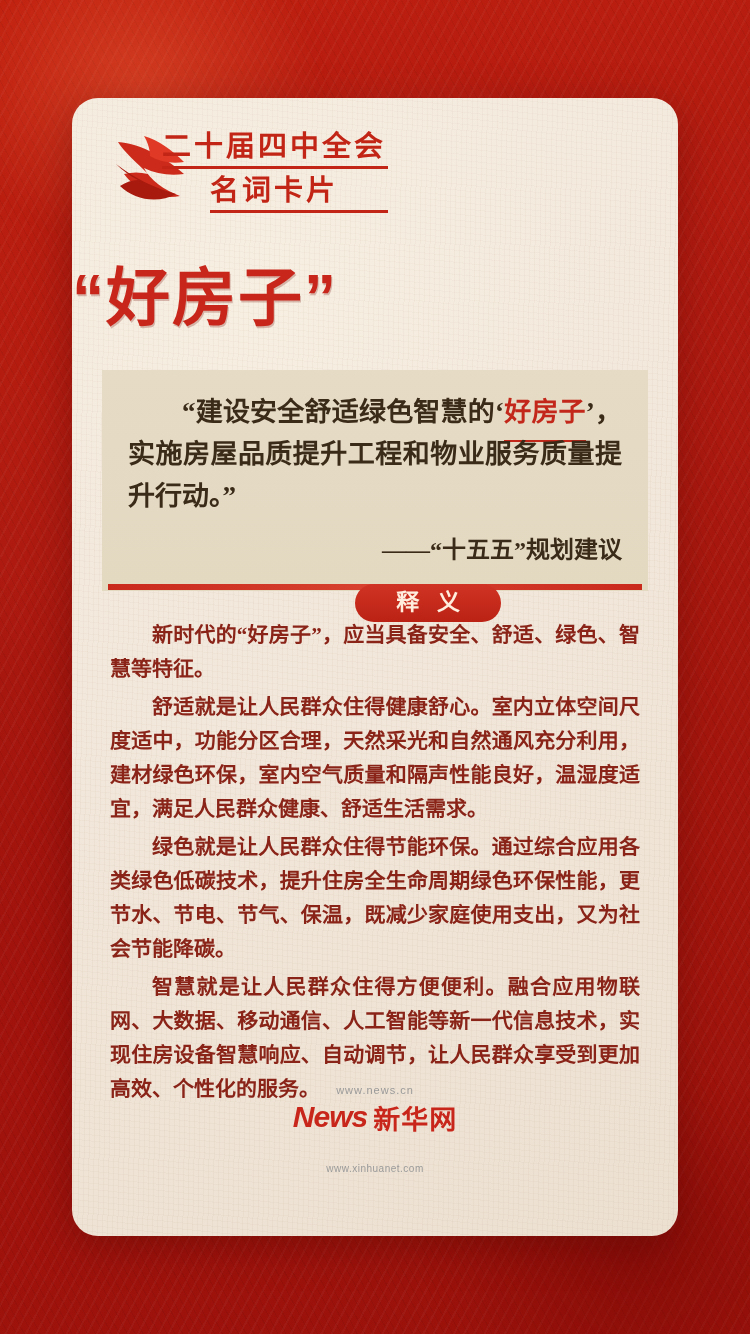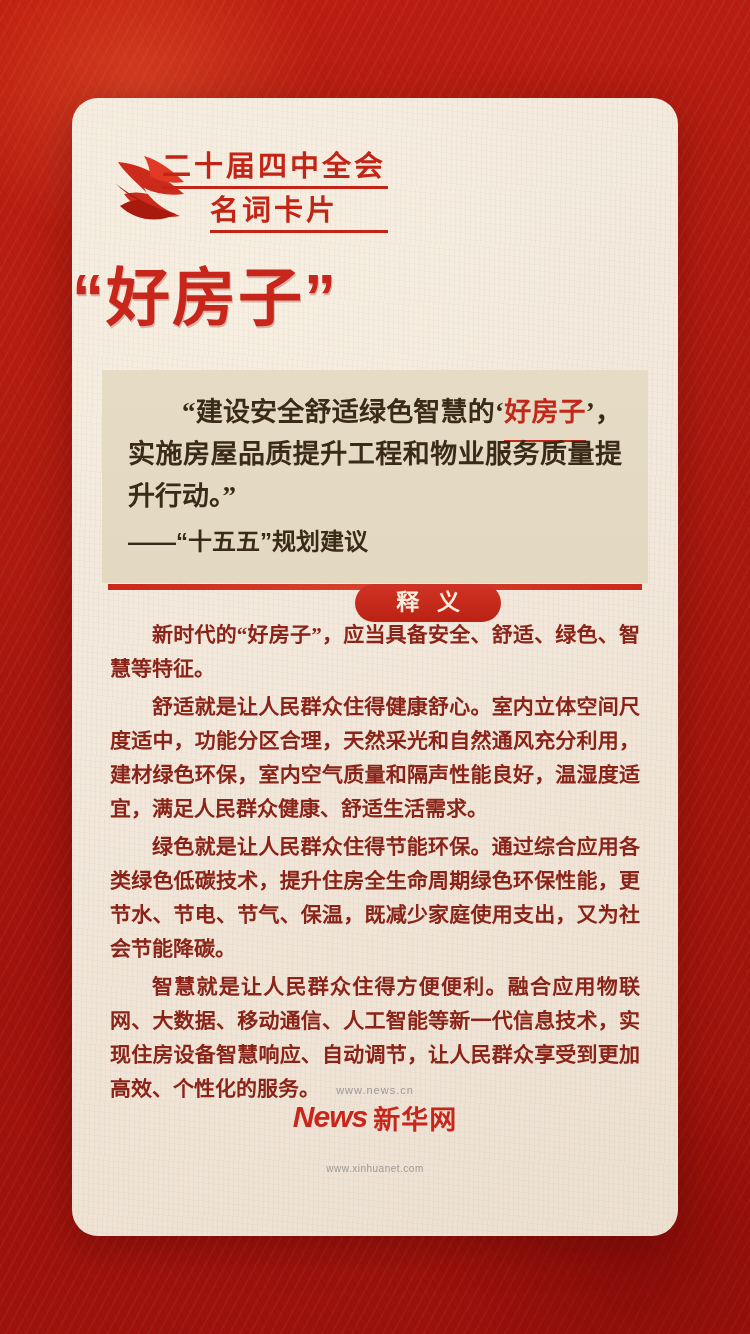--- a/index.html
+++ b/index.html
@@ -70,21 +70,21 @@
     background:
       repeating-linear-gradient(91deg, rgba(160,120,90,0.05) 0 1px, rgba(0,0,0,0) 1px 5px),
       repeating-linear-gradient(6deg, rgba(160,120,90,0.04) 0 1px, rgba(0,0,0,0) 1px 6px);
     pointer-events: none;
   }
 
   
   .header {
     position: absolute;
     left: 42px;
-    top: 48px;
+    top: 28px;
     width: 330px;
     height: 92px;
     text-decoration: underline;
   }
   .ribbon {
     position: absolute;
     left: 0;
     top: 8px;
     width: 110px;
     height: 84px;
@@ -151,23 +151,23 @@
     color: #3a2a18;
     text-align: justify;
     text-indent: 2em;
   }
   .quote-text .hl {
     color: #c2271a;
     border-bottom: 2px solid #c2271a;
     padding-bottom: 13px;
   }
   .quote-src {
-    margin-top: 4px;
-    text-align: left;
-    font-family: Liberation Sans, sans-serif;
+    margin-top: 12px;
+    text-align: right;
+    font-family: Liberation Serif, serif;
     font-size: 24px;
     font-weight: bold;
     color: #3a2a18;
   }
 
   
   .banner {
     position: absolute;
     left: 36px;
     top: 470px;

